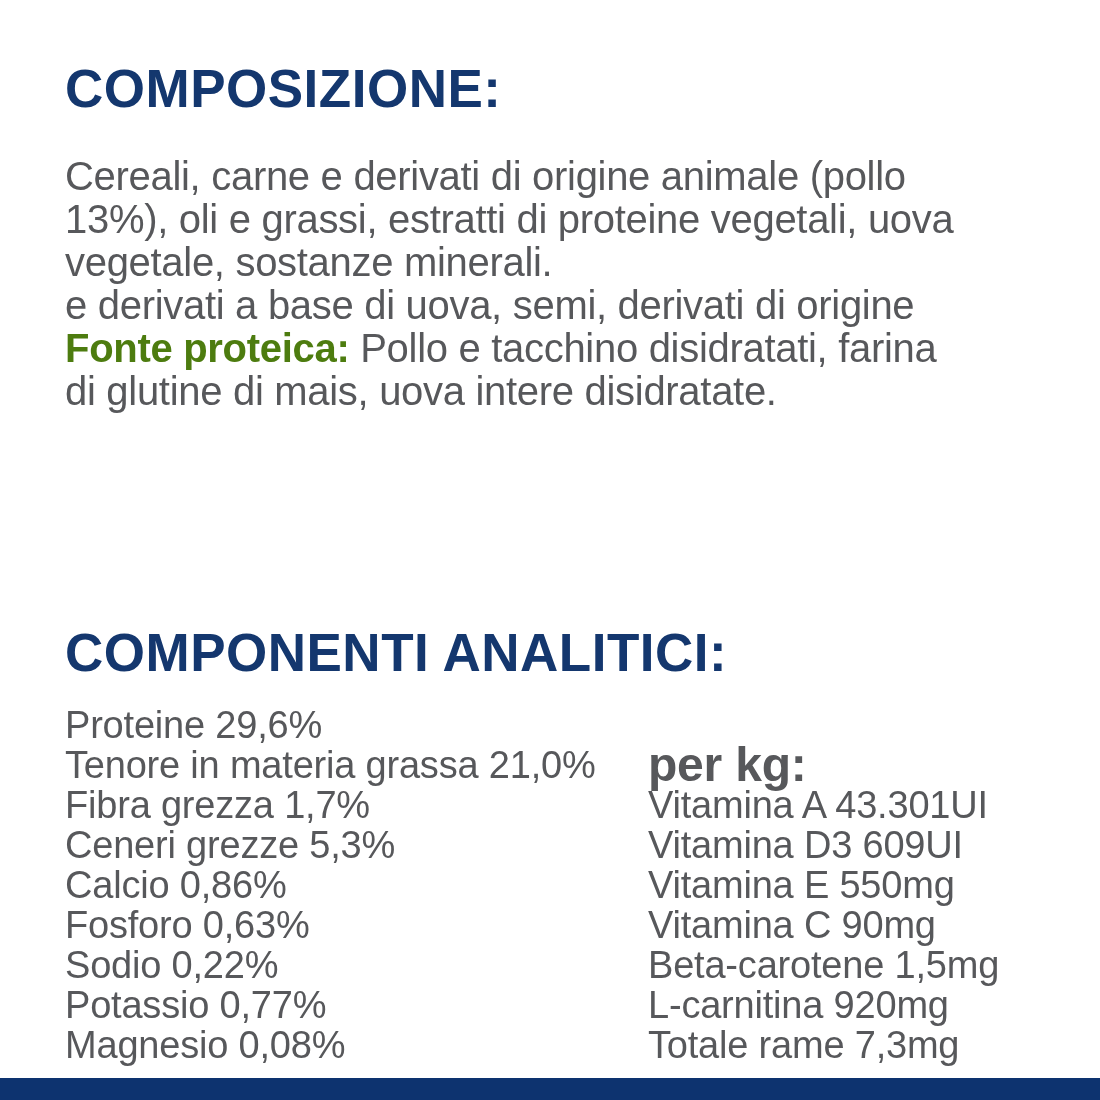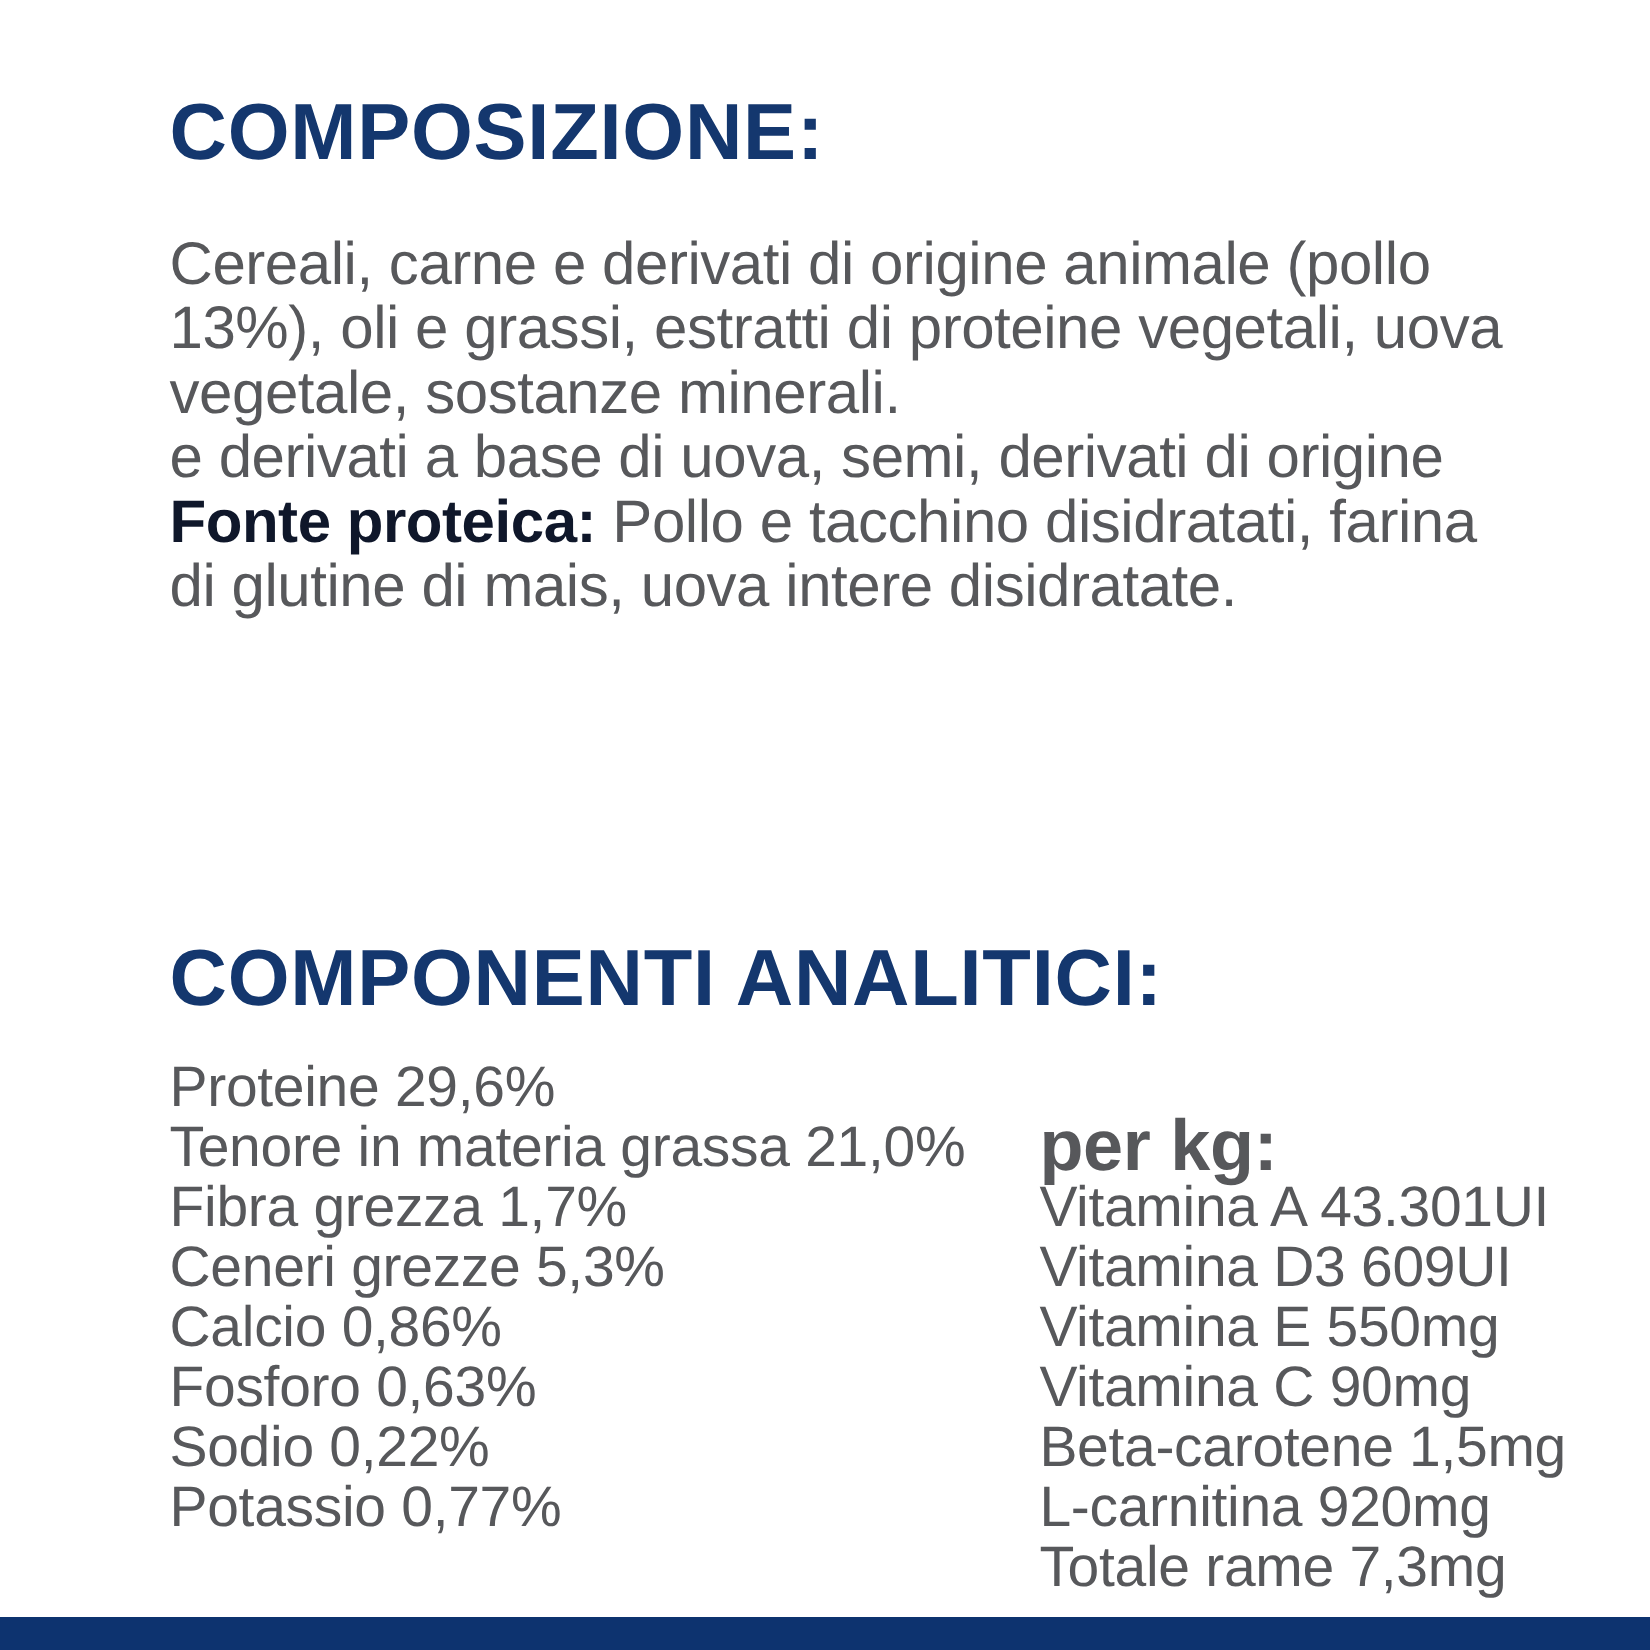--- a/index.html
+++ b/index.html
@@ -7,21 +7,20 @@
   body {
     font-family: "Liberation Sans", "DejaVu Sans", sans-serif;
     background: #ffffff;
     overflow: hidden;
   }
   .page {
     position: relative;
     width: 1084px;
     height: 1100px;
     background: #ffffff;
-    padding-left: 48px;
   }
   .content {
     padding: 62px 40px 0 65px;
   }
   .section-title {
     font-size: 53px;
     line-height: 1.0;
     font-weight: 700;
     color: #14376e;
     letter-spacing: 0.5px;
@@ -31,21 +30,21 @@
   }
   .para .line {
     font-size: 40px;
     line-height: 43px;
     color: #57585b;
     white-space: nowrap;
     letter-spacing: -0.3px;
   }
   .bold-gray {
     font-weight: 700;
-    color: #0f172a;
+    color: #4d7c0f;
   }
   .section-title.second {
     margin-top: 213px;
   }
   .cols {
     display: flex;
     margin-top: 26px;
   }
   .col-left { width: 583px; }
   .col-right { margin-top: 40px; }
@@ -88,20 +87,21 @@
     <div class="cols">
       <div class="col-left">
         <div class="line">Proteine 29,6%</div>
         <div class="line">Tenore in materia grassa 21,0%</div>
         <div class="line">Fibra grezza 1,7%</div>
         <div class="line">Ceneri grezze 5,3%</div>
         <div class="line">Calcio 0,86%</div>
         <div class="line">Fosforo 0,63%</div>
         <div class="line">Sodio 0,22%</div>
         <div class="line">Potassio 0,77%</div>
+        <div class="line">Magnesio 0,08%</div>
       </div>
       <div class="col-right">
         <div class="line per-kg bold-gray">per kg:</div>
         <div class="line">Vitamina A 43.301UI</div>
         <div class="line">Vitamina D3 609UI</div>
         <div class="line">Vitamina E 550mg</div>
         <div class="line">Vitamina C 90mg</div>
         <div class="line">Beta-carotene 1,5mg</div>
         <div class="line">L-carnitina 920mg</div>
         <div class="line">Totale rame 7,3mg</div>

